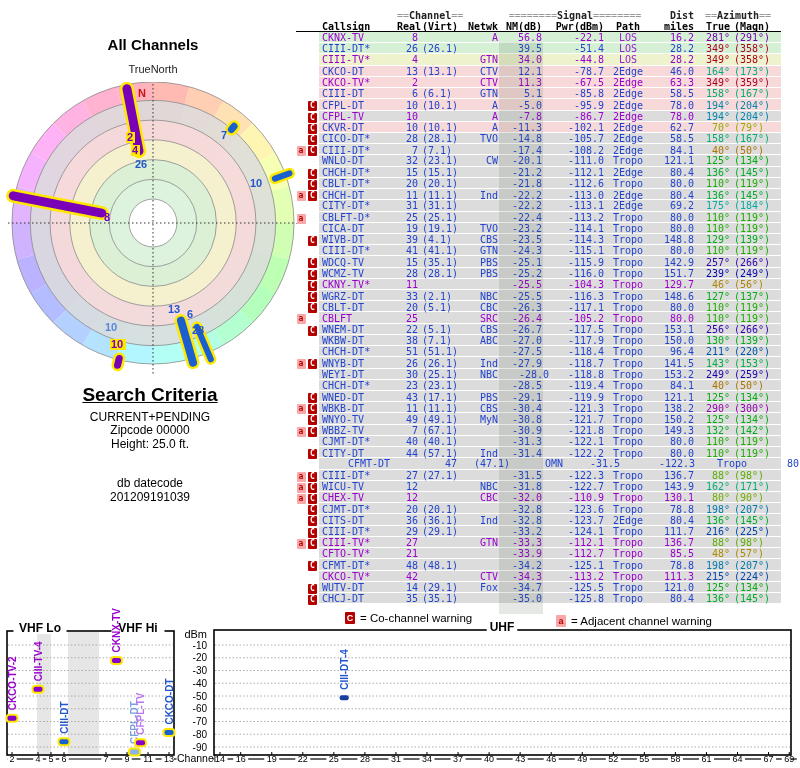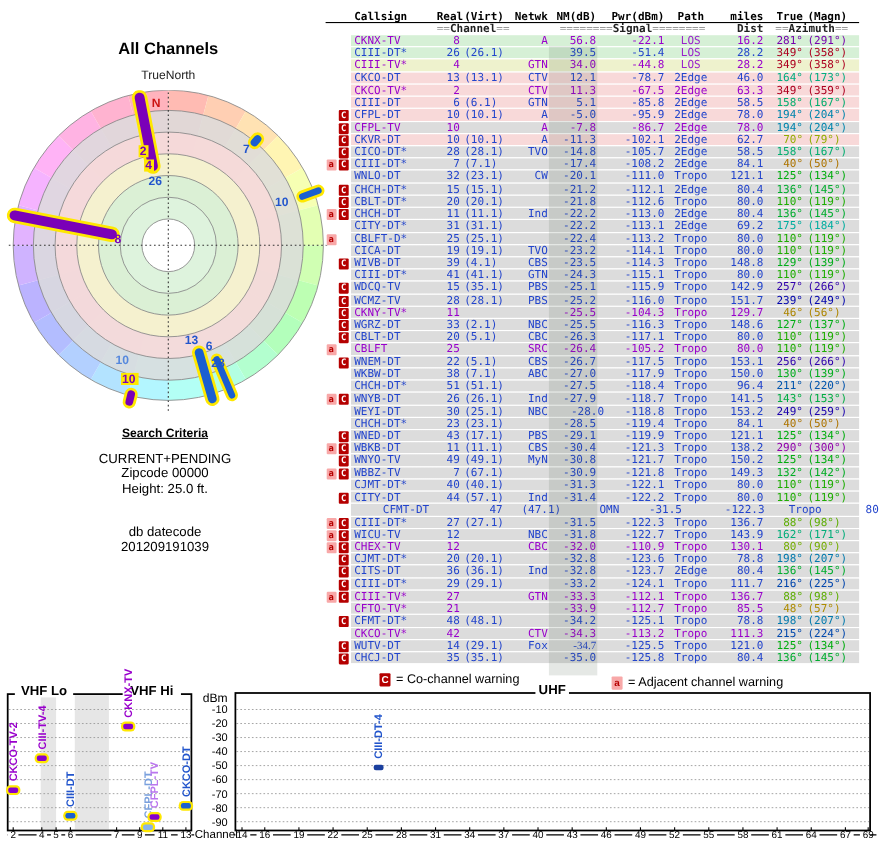--- a/index.html
+++ b/index.html
@@ -4,21 +4,21 @@
 <style>
   html,body{margin:0;padding:0;background:#fff;}
   #page{position:relative;width:800px;height:768px;background:#fff;overflow:hidden;
         font-family:"Liberation Sans",sans-serif;color:#000;}
   .abs{position:absolute;}
   
   #radar-title{top:36px;left:0;width:306px;text-align:center;font-size:15px;font-weight:bold;}
   #radar-north{top:63px;left:0;width:306px;text-align:center;font-size:11px;color:#222;}
   
   #search{top:388px;left:0;width:300px;text-align:center;font-size:12px;line-height:13.5px;}
-  #search .sc-title{font-weight:bold;text-decoration:underline;font-size:11px;margin-bottom:9px;}
+  #search .sc-title{font-weight:bold;text-decoration:underline;font-size:19px;margin-bottom:9px;}
   #search .gap{height:26px;}
   #site-link{top:587px;left:0;width:300px;text-align:center;font-size:13px;}
   #site-link a{color:#2222cc;text-decoration:underline;cursor:pointer;}
   
   #tbl{top:10px;left:296px;width:485px;font-family:"DejaVu Sans Mono","Liberation Mono",monospace;
        font-size:10px;line-height:11px;}
   .trow{display:grid;grid-template-columns:10px 13px 78px 22px 44px 36px 44px 62px 46px 44px 36px 50px;
         height:11.22px;align-items:center;border-bottom:1px solid #fff;box-sizing:border-box;}
   .hgrow{height:11px;border-bottom:none;}
   .hcrow{height:11px;font-weight:bold;border-bottom:1px solid #000;}
@@ -119,44 +119,44 @@
     <div class="sc-title">Search Criteria</div>
     <div>CURRENT+PENDING</div>
     <div>Zipcode 00000</div>
     <div>Height: 25.0 ft.</div>
     <div class="gap"></div>
     <div>db datecode</div>
     <div>201209191039</div>
   </div>
 
   <div class="abs" id="tbl">
+      <div class="trow hgrow">
+        <div class=""></div>
+        <div class=""></div>
+        <div class=""></div>
+        <div class="c-c" style="grid-column: 4 / span 2;"><span class="eq">==</span><span class="gh">Channel</span><span class="eq">==</span></div>
+        <div class=""></div>
+        <div class="c-c" style="grid-column: 7 / span 3;"><span class="eq">========</span><span class="gh">Signal</span><span class="eq">========</span></div>
+        <div class="c-r"><span class="gh">Dist</span></div>
+        <div class="c-c" style="grid-column: 11 / span 2;"><span class="eq">==</span><span class="gh">Azimuth</span><span class="eq">==</span></div>
+      </div>
       <div class="trow hcrow">
         <div class=""></div>
         <div class=""></div>
         <div class="c-l">Callsign</div>
         <div class="c-r">Real</div>
         <div class="c-l">(Virt)</div>
         <div class="c-r">Netwk</div>
         <div class="c-r">NM(dB)</div>
         <div class="c-r">Pwr(dBm)</div>
         <div class="c-c">Path</div>
         <div class="c-r">miles</div>
         <div class="c-r">True</div>
         <div class="c-l">(Magn)</div>
       </div>
-      <div class="trow hgrow">
-        <div class=""></div>
-        <div class=""></div>
-        <div class=""></div>
-        <div class="c-c" style="grid-column: 4 / span 2;"><span class="eq">==</span><span class="gh">Channel</span><span class="eq">==</span></div>
-        <div class=""></div>
-        <div class="c-c" style="grid-column: 7 / span 3;"><span class="eq">========</span><span class="gh">Signal</span><span class="eq">========</span></div>
-        <div class="c-r"><span class="gh">Dist</span></div>
-        <div class="c-c" style="grid-column: 11 / span 2;"><span class="eq">==</span><span class="gh">Azimuth</span><span class="eq">==</span></div>
-      </div>
       <div class="trow" style="background: linear-gradient(to right, transparent 23px, rgb(214, 240, 214) 23px);">
         <div class="c-c"></div>
         <div class="c-c"></div>
         <div class="c-l" style="color: rgb(153, 0, 204);">CKNX-TV</div>
         <div class="c-r" style="color: rgb(153, 0, 204);">8</div>
         <div class="c-l" style="color: rgb(153, 0, 204);"></div>
         <div class="c-r" style="color: rgb(153, 0, 204);">A</div>
         <div class="c-r" style="color: rgb(153, 0, 204);">56.8</div>
         <div class="c-r" style="color: rgb(153, 0, 204);">-22.1</div>
         <div class="c-c" style="color: rgb(153, 34, 204);">LOS</div>
@@ -836,21 +836,21 @@
         <div class="c-r" style="color: rgb(0, 72, 173);">215°</div>
         <div class="c-l" style="color: rgb(0, 72, 173);">(224°)</div>
       </div>
       <div class="trow" style="background: linear-gradient(to right, transparent 23px, rgb(220, 220, 220) 23px);">
         <div class="c-c"></div>
         <div class="c-c"><span class="wchip wc">C</span></div>
         <div class="c-l" style="color: rgb(34, 68, 204);">WUTV-DT</div>
         <div class="c-r" style="color: rgb(34, 68, 204);">14</div>
         <div class="c-l" style="color: rgb(34, 68, 204);">(29.1)</div>
         <div class="c-r" style="color: rgb(34, 68, 204);">Fox</div>
-        <div class="c-r" style="color: rgb(34, 68, 204); font-family: Liberation Serif, serif;">-34.7</div>
+        <div class="c-r" style="color: rgb(34, 68, 204);">-34.7</div>
         <div class="c-r" style="color: rgb(34, 68, 204);">-125.5</div>
         <div class="c-c" style="color: rgb(34, 68, 204);">Tropo</div>
         <div class="c-r" style="color: rgb(34, 68, 204);">121.0</div>
         <div class="c-r" style="color: rgb(0, 173, 14);">125°</div>
         <div class="c-l" style="color: rgb(0, 173, 14);">(134°)</div>
       </div>
       <div class="trow" style="background: linear-gradient(to right, transparent 23px, rgb(220, 220, 220) 23px);">
         <div class="c-c"></div>
         <div class="c-c"><span class="wchip wc">C</span></div>
         <div class="c-l" style="color: rgb(34, 68, 204);">CHCJ-DT</div>

